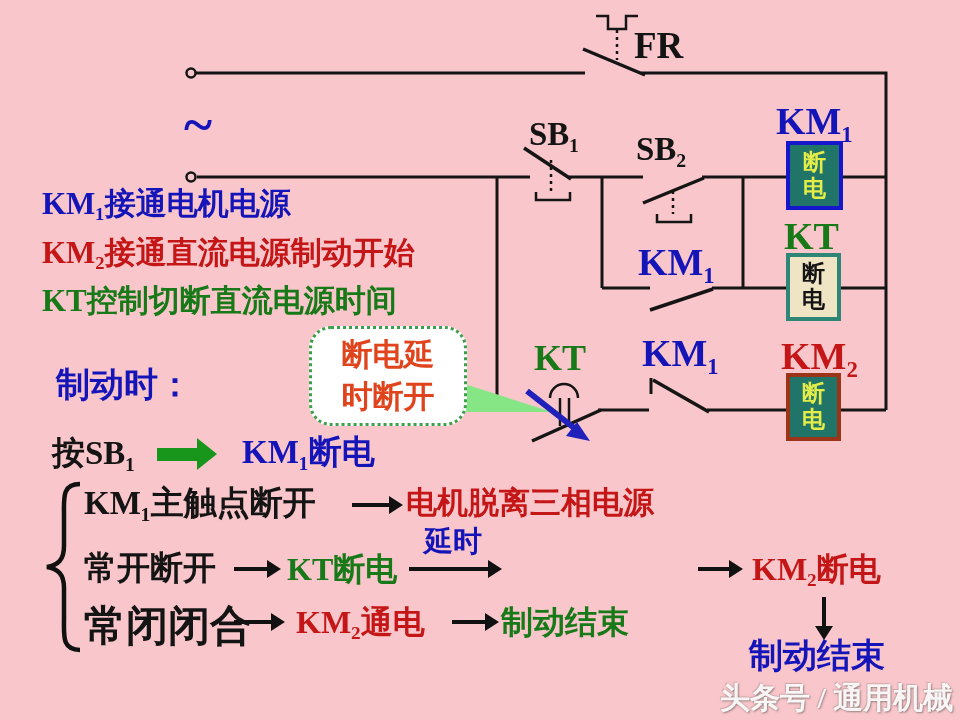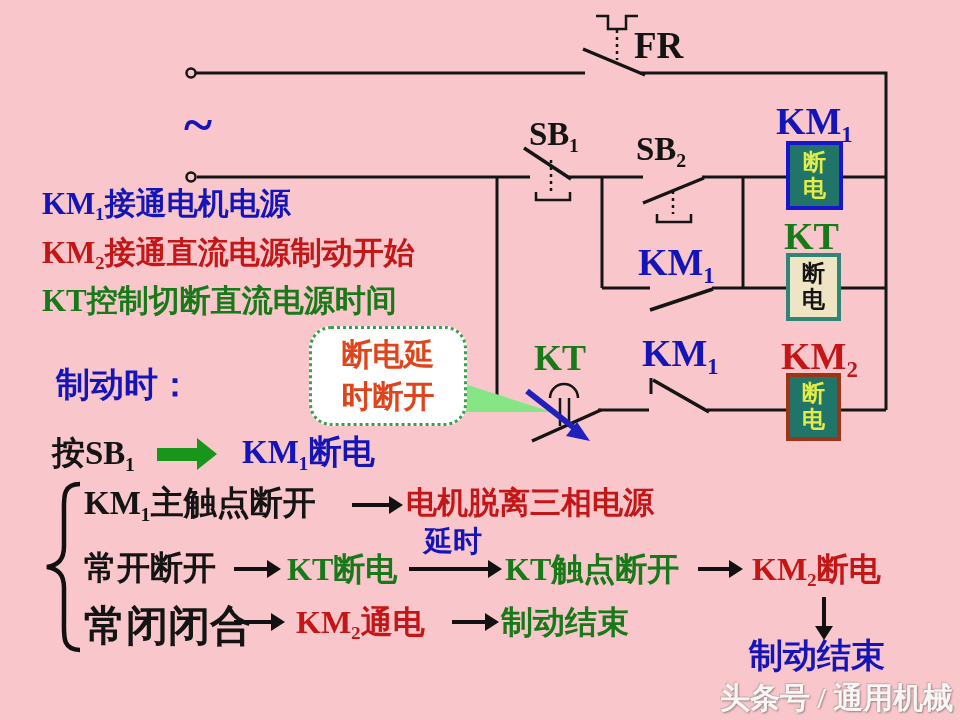--- a/index.html
+++ b/index.html
@@ -175,21 +175,20 @@
   <div class="lbl blue" style="left:242px; top:436px; font-size:33px;">KM₁断电</div>
   <div class="arr" style="left:352px; top:503px; width:38px;"></div>
   <div class="lbl red" style="left:406px; top:487px; font-size:31px;">电机脱离三相电源</div>
 
   <div class="lbl blue" style="left:424px; top:527px; font-size:29px;text-align:center;">延时</div>
 
   <div class="lbl black" style="left:84px; top:552px; font-size:33px;">常开断开</div>
   <div class="arr" style="left:234px; top:567px; width:34px;"></div>
   <div class="lbl green" style="left:287px; top:553px; font-size:32px;">KT断电</div>
   <div class="arr" style="left:409px; top:567px; width:80px;"></div>
-  <div class="lbl green" style="left:505px; top:553px; font-size:32px;">KT触点断开</div>
   <div class="arr" style="left:698px; top:567px; width:32px;"></div>
   <div class="lbl red" style="left:752px; top:553px; font-size:32px;">KM₂断电</div>
 
   <div class="lbl black" style="left:84px; top:605px; font-size:42px;">常闭闭合</div>
   <div class="arr" style="left:234px; top:620px; width:38px;"></div>
   <div class="lbl red" style="left:296px; top:606px; font-size:32px;">KM₂通电</div>
   <div class="arr" style="left:452px; top:620px; width:34px;"></div>
   <div class="lbl green" style="left:501px; top:606px; font-size:32px;">制动结束</div>
 
   <div class="arr-down" style="left:822px; top:597px; height:30px;"></div>

